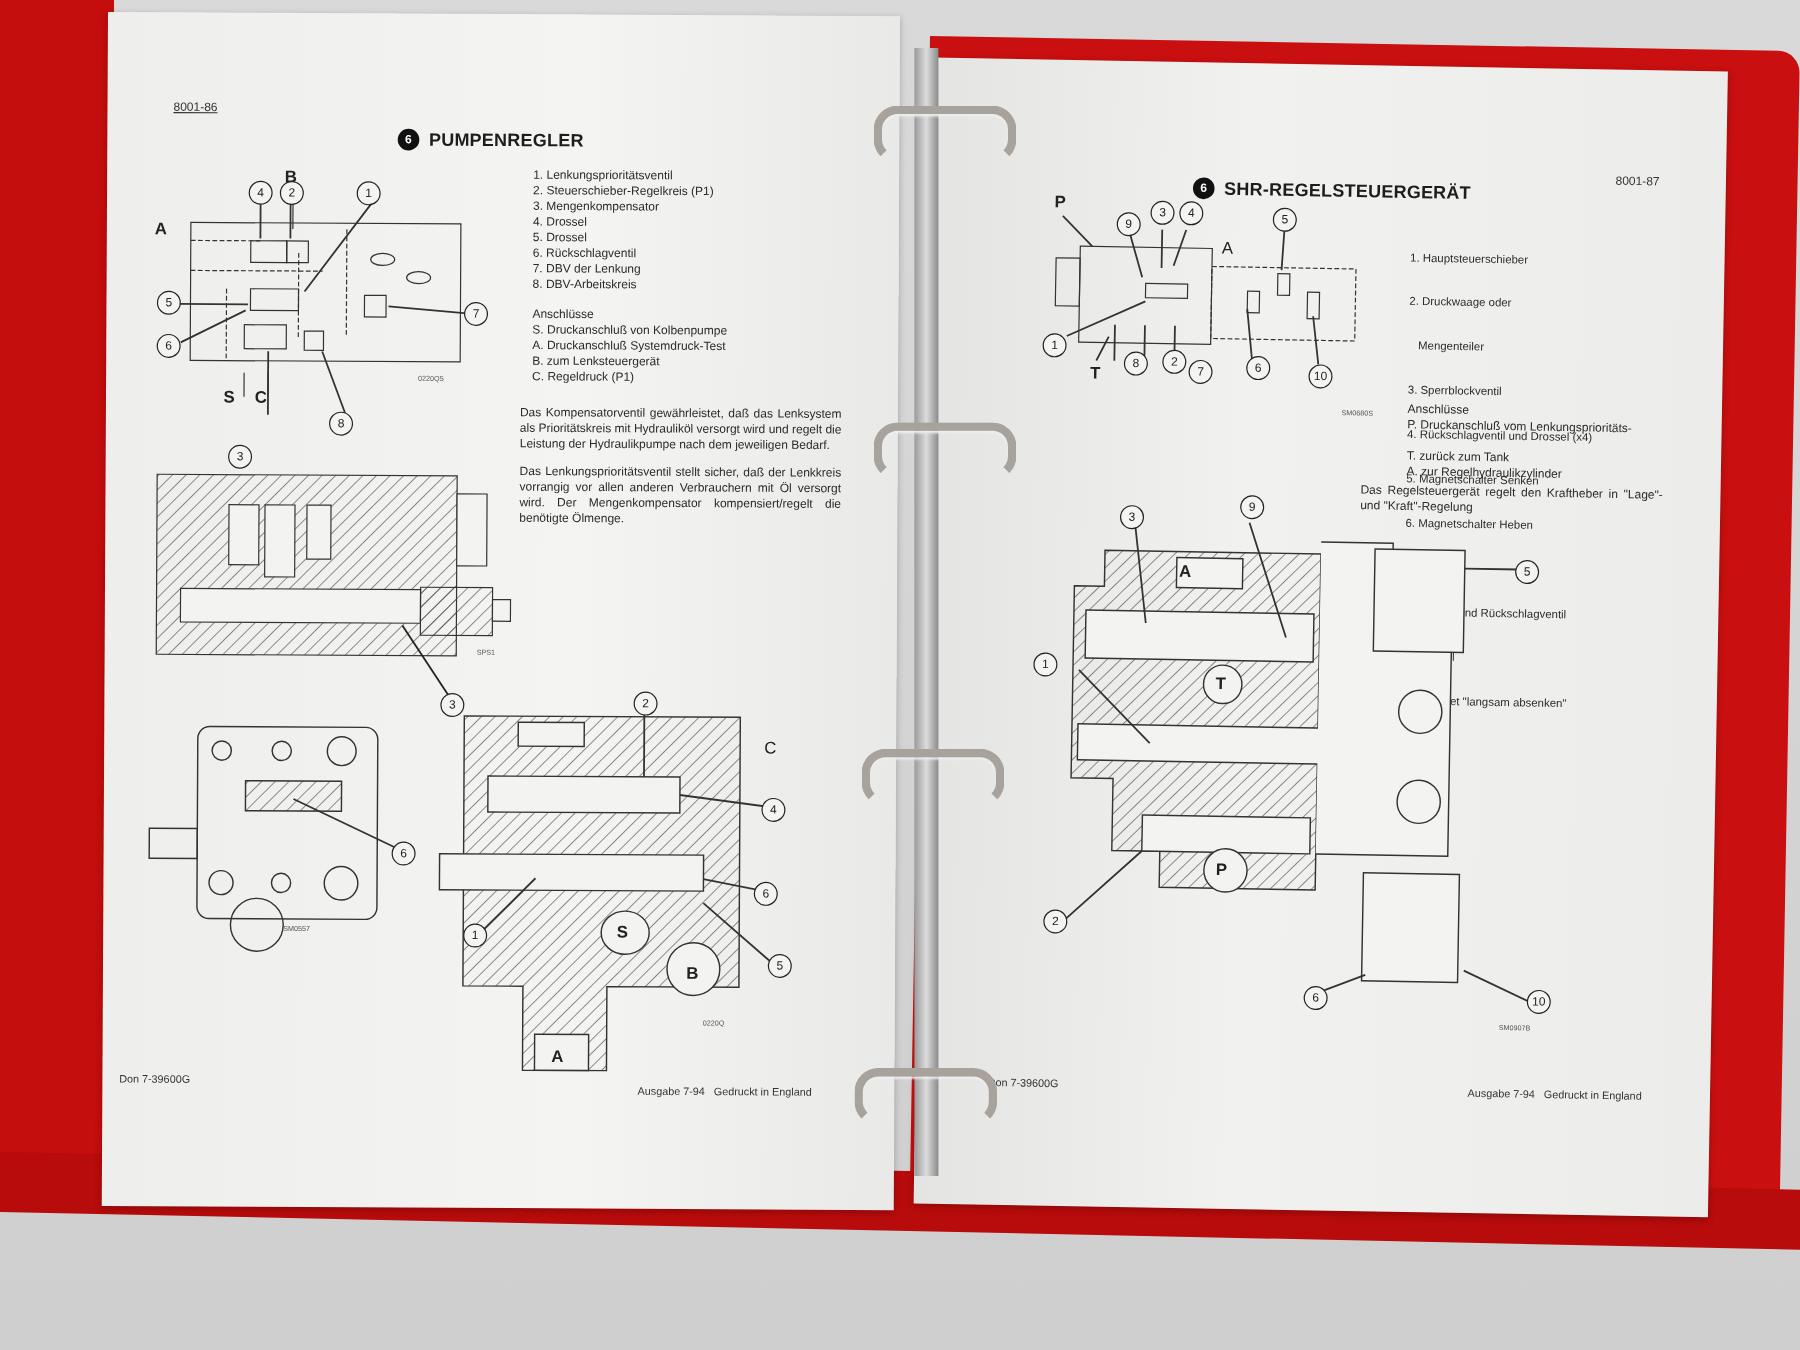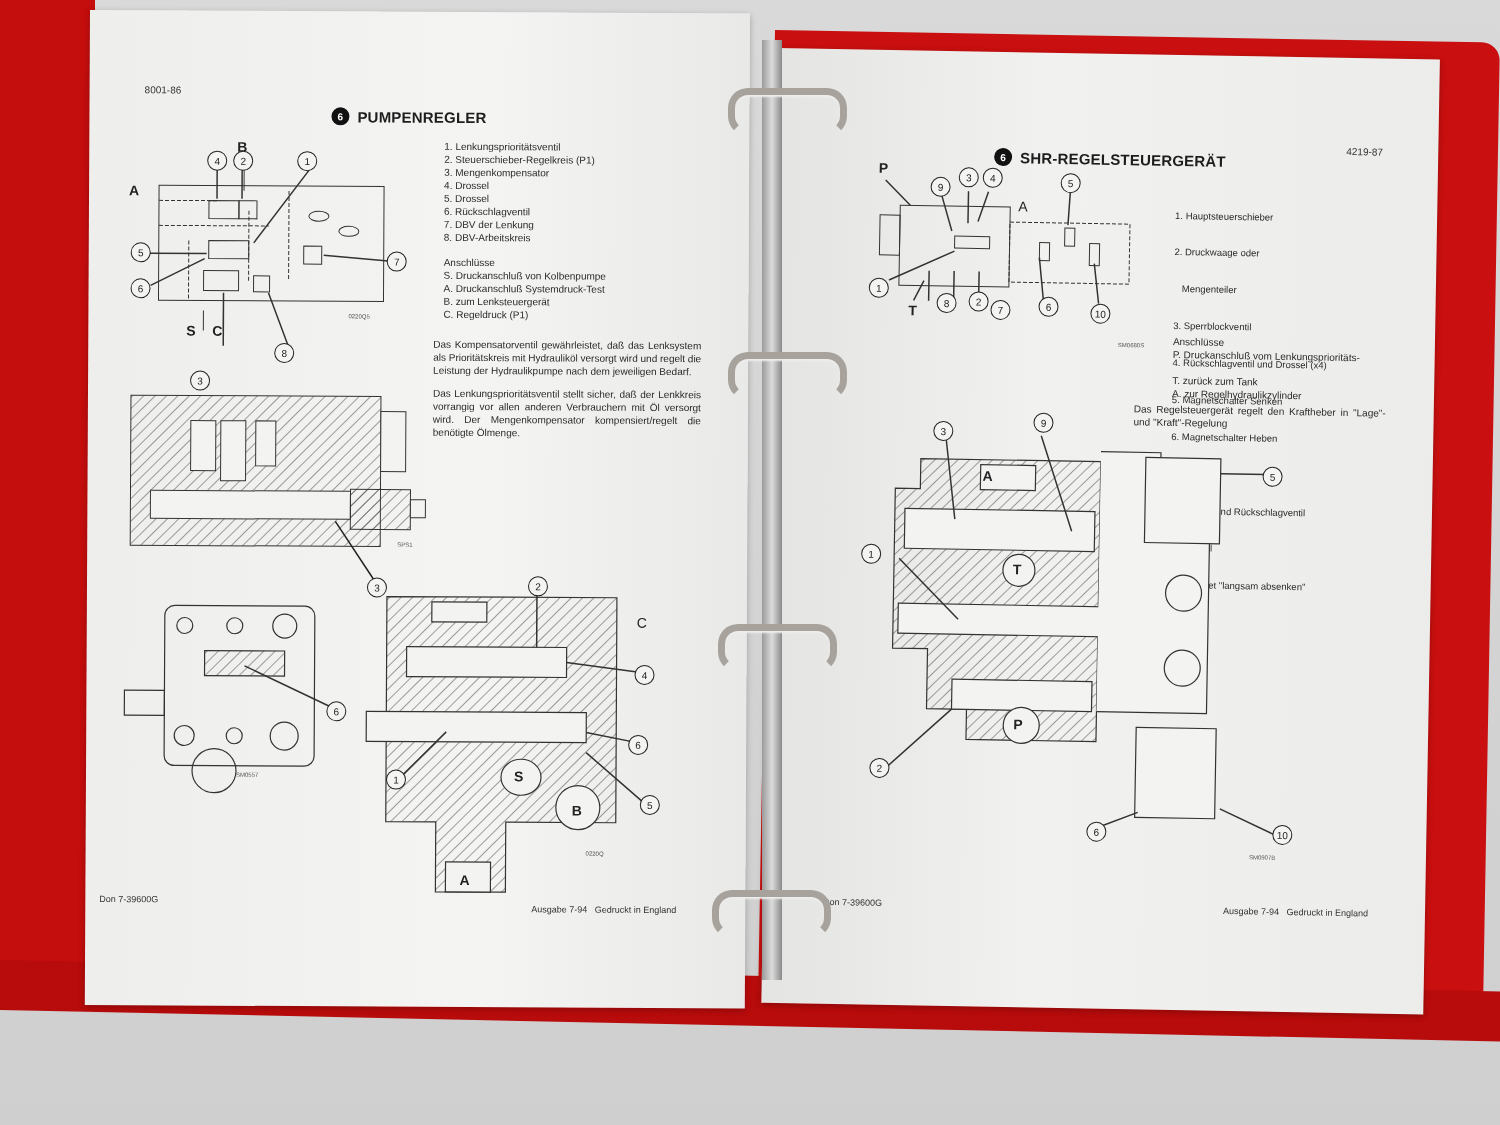--- a/index.html
+++ b/index.html
@@ -63,21 +63,21 @@
   .code { position:absolute; font-size:6px; color:#555; }
 </style>
 </head>
 <body>
 
 <div class="binder-left"></div>
 <div class="binder-right"></div>
 <div class="binder-back"></div>
 
 <div class="page page-left">
-  <div class="abs pg-no" style="left:55px;top:74px;">8001-86</div>
+  <div class="abs pg-no" style="left:55px;top:74px;text-decoration:underline;">8001-86</div>
   <div class="abs title" style="left:242px;top:96px;">
     <span class="bullet-6">6</span>
     <span>PUMPENREGLER</span>
   </div>
 
   <div class="diagram" style="left:40px;top:120px;width:300px;height:260px;">
     <svg width="300" height="260">
       <g stroke="#333" stroke-width="1" fill="none">
         <rect x="30" y="55" width="225" height="115"></rect>
         <path d="M30 70 H90 M30 95 H140 M60 110 V170 M120 80 V150 M160 60 V150" stroke-dasharray="4 2"></path>
@@ -197,21 +197,21 @@
     <span class="lbl" style="left:226px;top:230px;">B</span>
     <span class="lbl" style="left:114px;top:300px;">A</span>
     <span class="code" style="left:240px;top:278px;">0220Q</span>
   </div>
 
   <div class="abs foot" style="left:14px;top:884px;">Don 7-39600G</div>
   <div class="abs foot" style="left:446px;top:892px;white-space:pre;">Ausgabe 7-94   Gedruckt in England</div>
 </div>
 
 <div class="page page-right">
-  <div class="abs pg-no" style="left:570px;top:88px;">4219-87</div>
+  <div class="abs pg-no" style="left:570px;top:88px;">8001-87</div>
   <div class="abs title" style="left:218px;top:96px;">
     <span class="bullet-6">6</span>
     <span>SHR-REGELSTEUERGERÄT</span>
   </div>
 
   <div class="diagram" style="left:95px;top:110px;width:300px;height:180px;">
     <svg width="300" height="180">
       <g stroke="#333" stroke-width="1" fill="none">
         <rect x="30" y="45" width="110" height="80"></rect>
         <rect x="140" y="60" width="120" height="60" stroke-dasharray="4 2"></rect>

